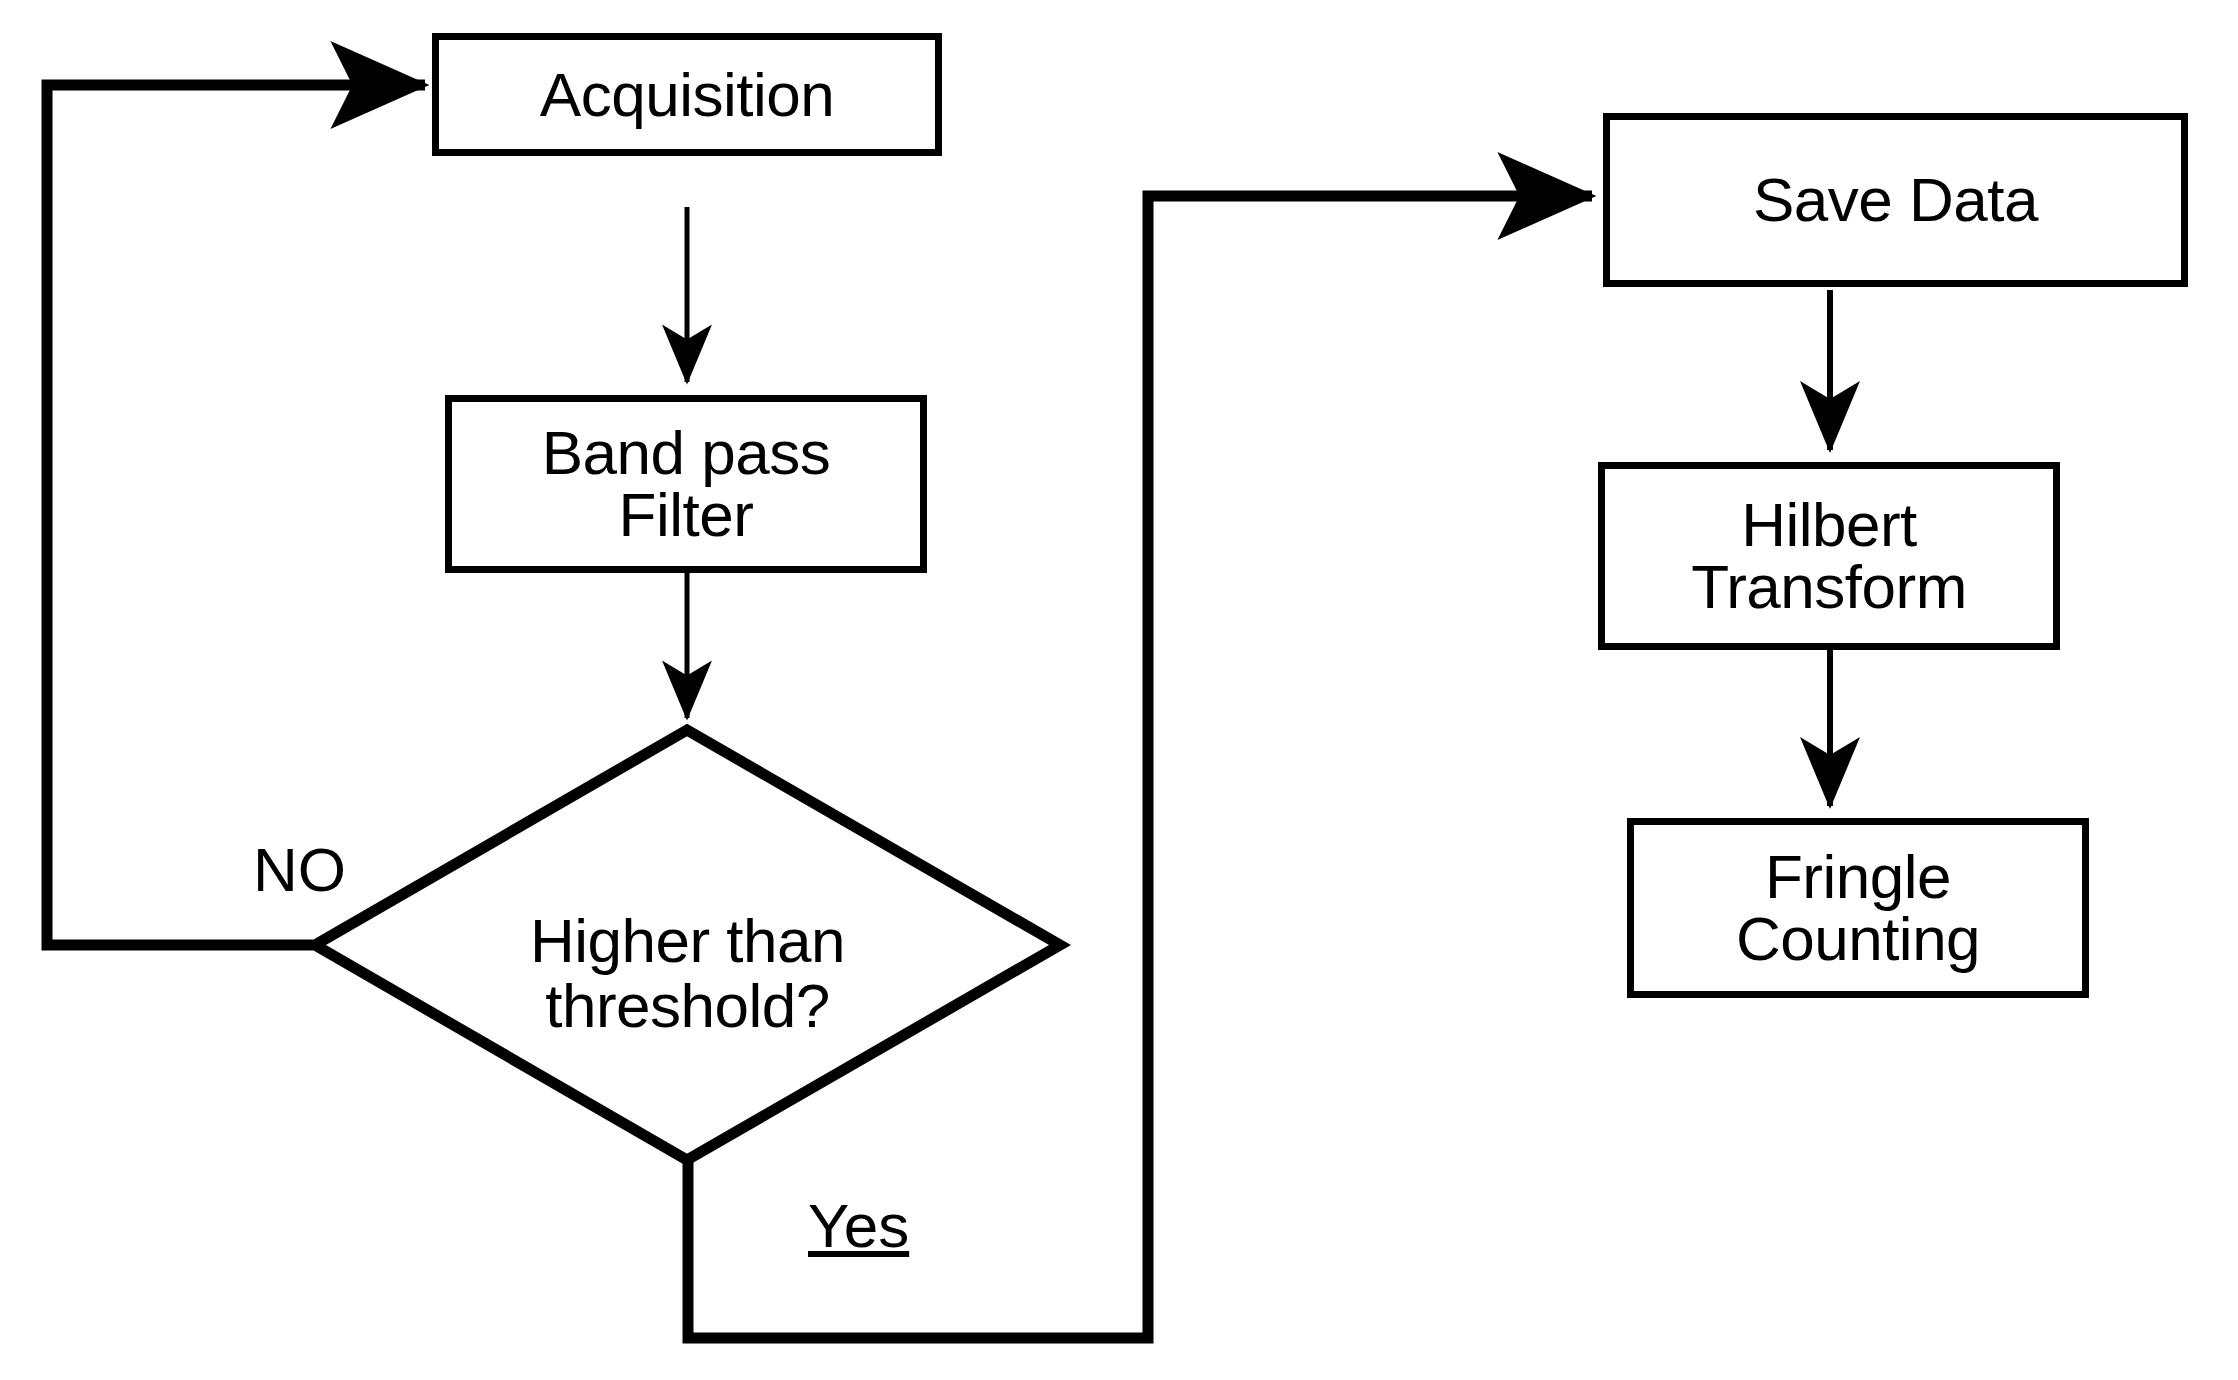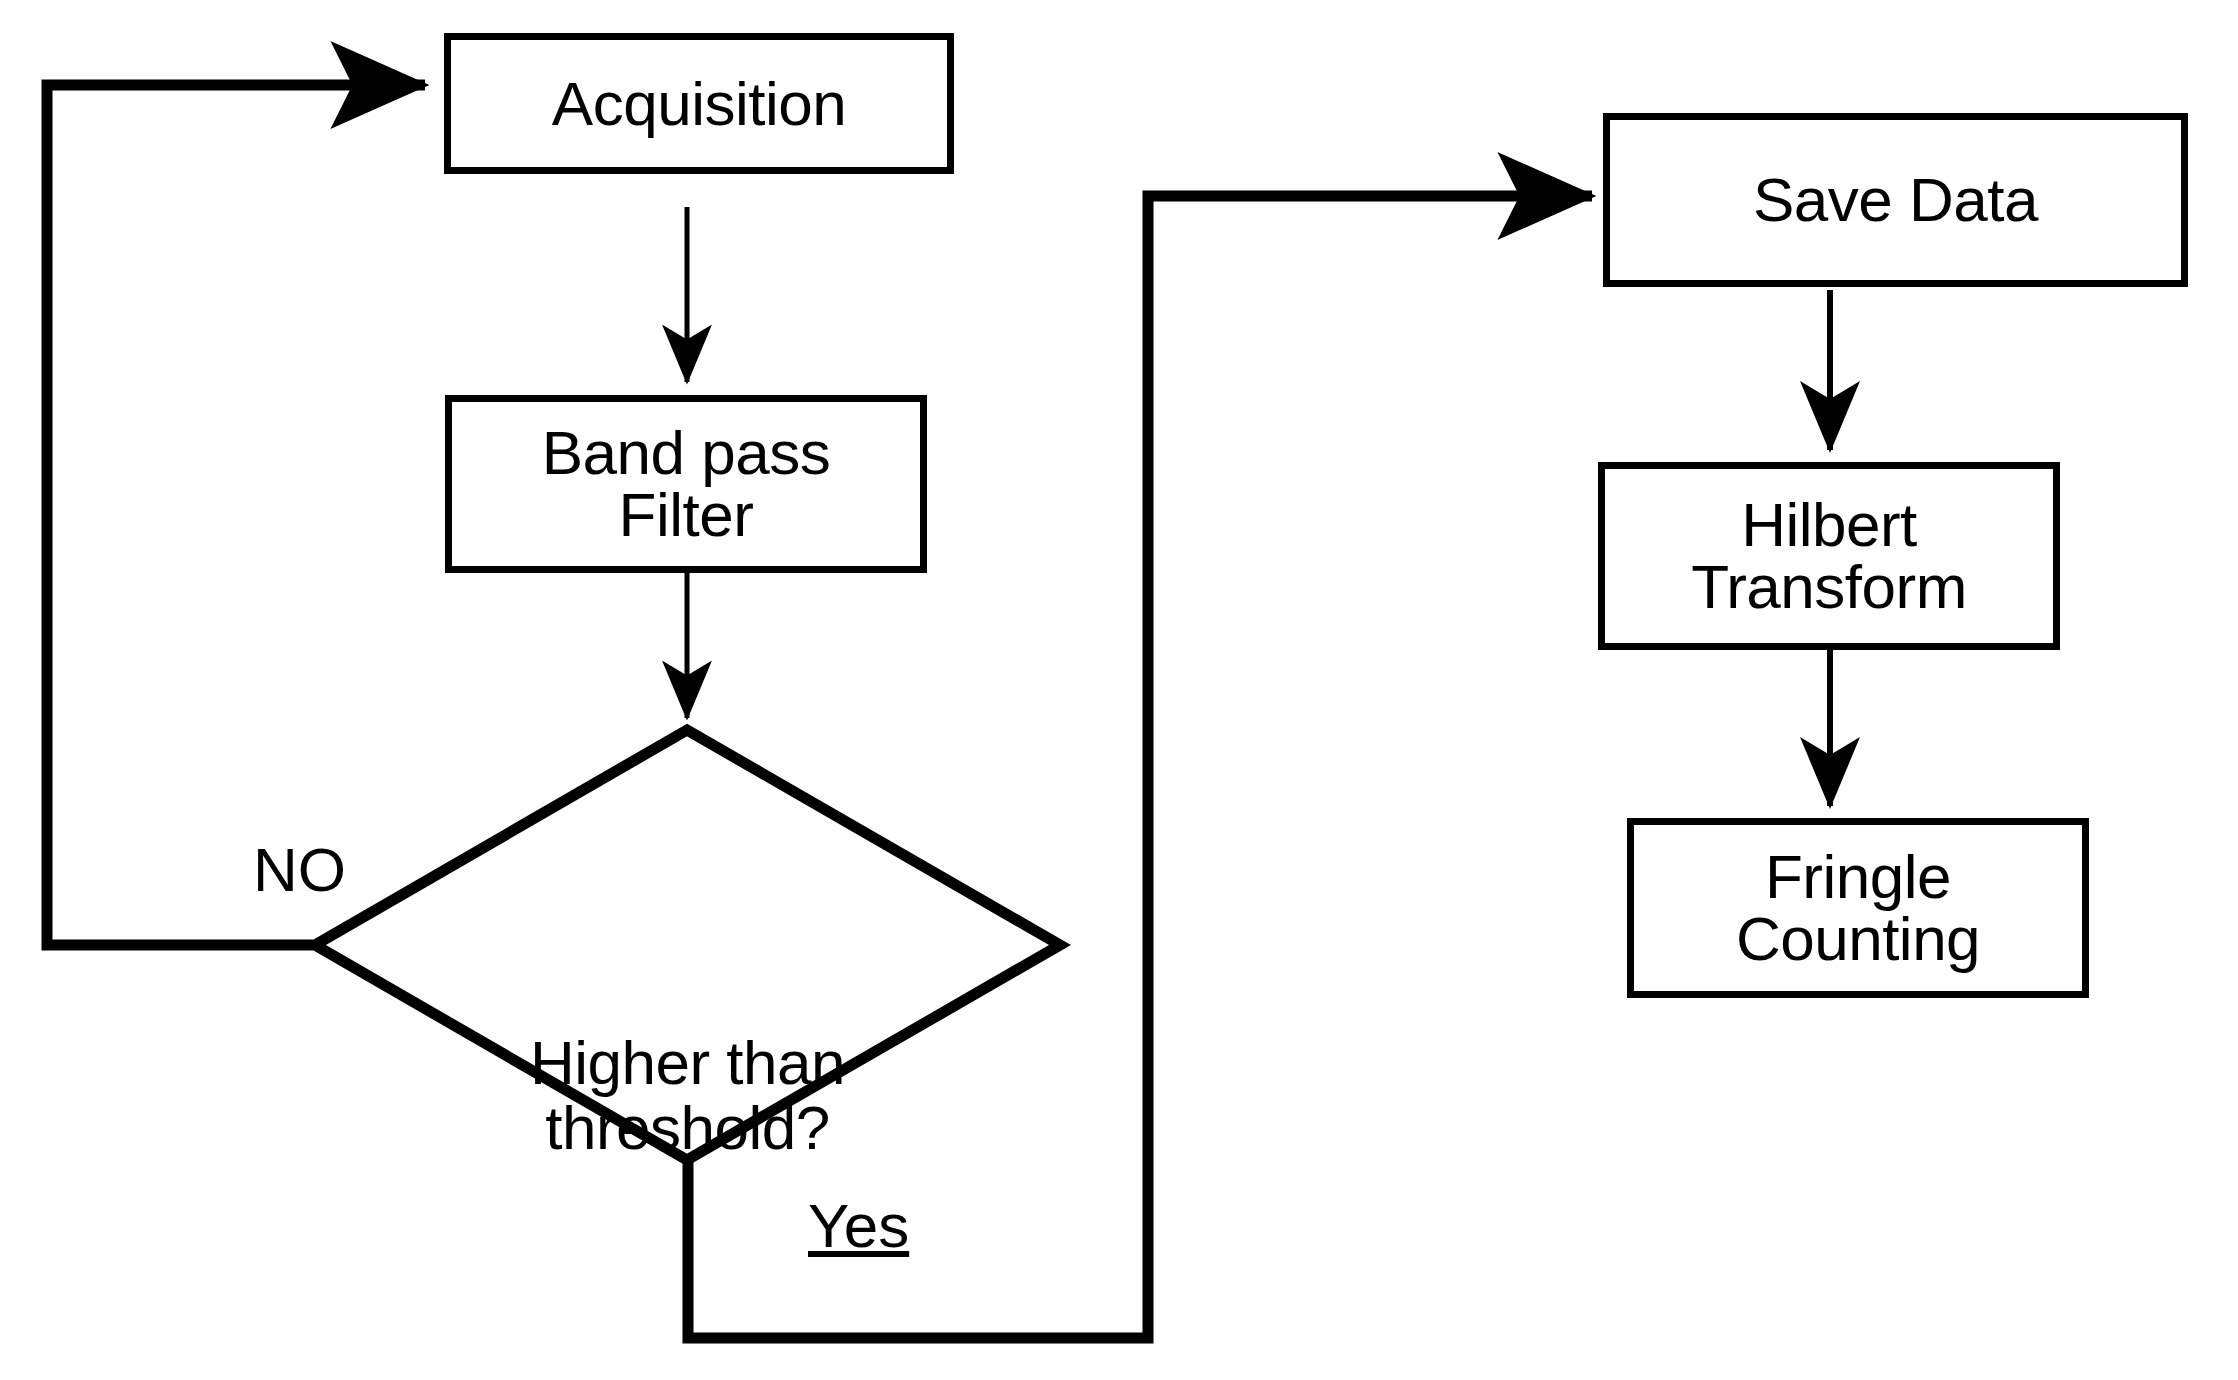--- a/index.html
+++ b/index.html
@@ -104,30 +104,30 @@
 
     <g>
       <line x1="1830" y1="630" x2="1830" y2="806" stroke="#000000" stroke-width="6" marker-end="url(#arrowThin)"></line>
     </g>
   </svg>
 
   <svg class="edges" viewBox="0 0 2238 1380" xmlns="http://www.w3.org/2000/svg">
     <polygon points="687,730 1060,945 687,1160 315,945" fill="#ffffff" stroke="#000000" stroke-width="11" stroke-linejoin="miter"></polygon>
   </svg>
 
-  <div class="node" style="left:444px; top:33px; width:510px; height:141px;">
+  <div class="node" style="left:432px; top:33px; width:510px; height:123px;">
     <span class="node-label">Acquisition</span>
   </div>
 
   <div class="node" style="left:445px; top:395px; width:482px; height:178px;">
     <span class="node-label">Band pass
 Filter</span>
   </div>
 
-  <div class="diamond" style="left:315px; top:730px; width:745px; height:430px;align-items:flex-end;">
+  <div class="diamond" style="left:315px; top:758px; width:745px; height:430px;">
     <span class="node-label">Higher than
 threshold?</span>
   </div>
 
   <div class="node" style="left:1603px; top:113px; width:585px; height:174px;">
     <span class="node-label">Save Data</span>
   </div>
 
   <div class="node" style="left:1598px; top:462px; width:462px; height:188px;">
     <span class="node-label">Hilbert

